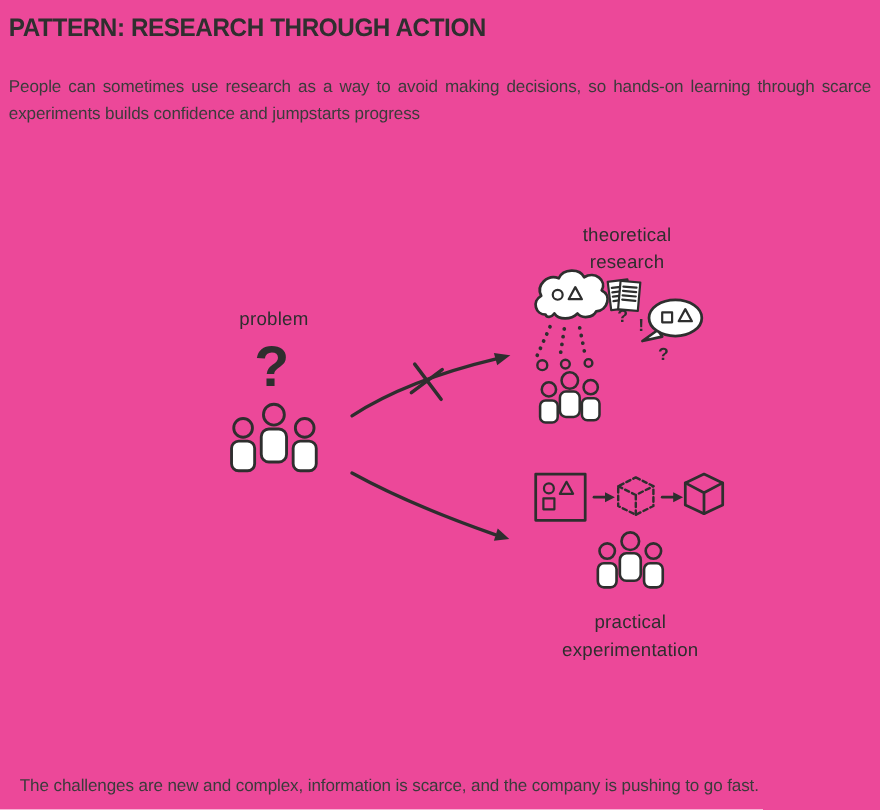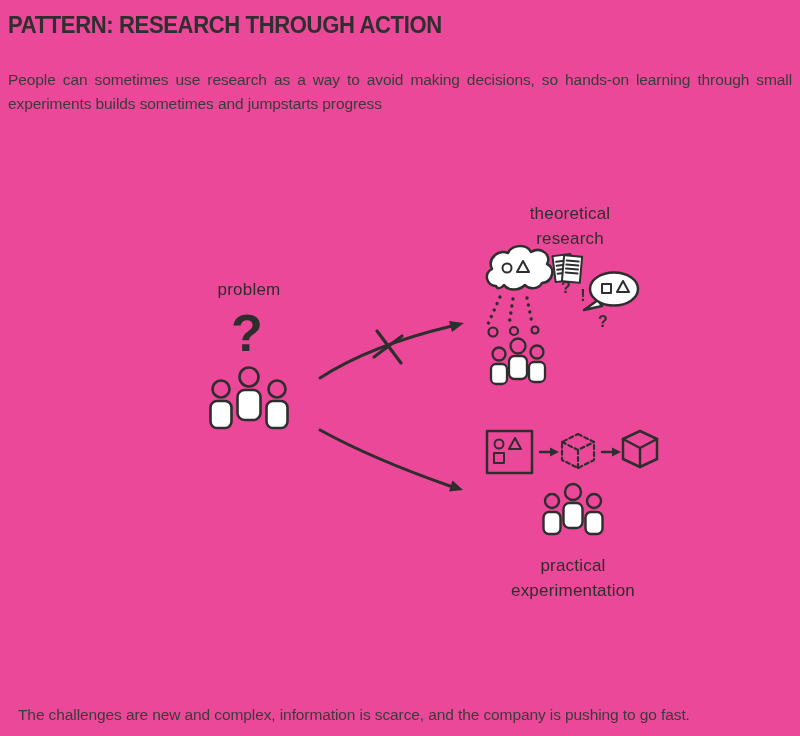--- a/index.html
+++ b/index.html
@@ -66,21 +66,21 @@
   .ink    { stroke: #2e2e2e; fill: none; stroke-linecap: round; stroke-linejoin: round; }
   .fillw  { fill: #ffffff; }
 </style>
 </head>
 <body>
 
 <div class="page">
 
   <h1 class="title">PATTERN: RESEARCH THROUGH ACTION</h1>
 
-  <p class="intro">People can sometimes use research as a way to avoid making decisions, so hands-on learning through small experiments builds sometimes and jumpstarts progress</p>
+  <p class="intro">People can sometimes use research as a way to avoid making decisions, so hands-on learning through scarce experiments builds confidence and jumpstarts progress</p>
 
   <svg class="diagram" viewBox="0 190 800 430" width="800" height="430" xmlns="http://www.w3.org/2000/svg">
 
     <text class="dlabel" x="249" y="295" text-anchor="middle">problem</text>
     <text class="bigq" x="247" y="351" text-anchor="middle">?</text>
 
     <g class="ink" stroke-width="2.6">
       <circle cx="221" cy="389" r="8.5"></circle>
       <rect class="fillw" x="210.5" y="401" width="21" height="27" rx="6.5"></rect>
       <circle cx="277" cy="389" r="8.5"></circle>

